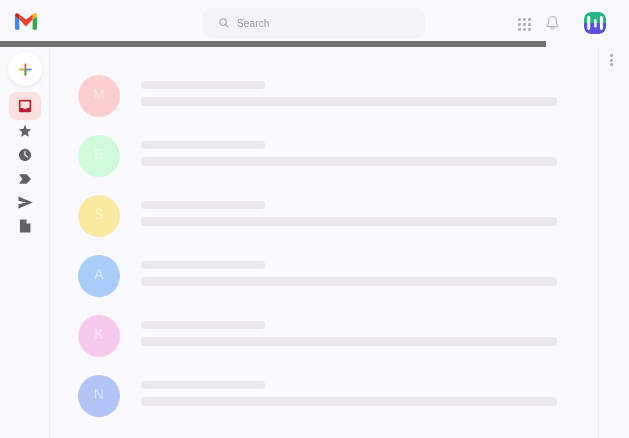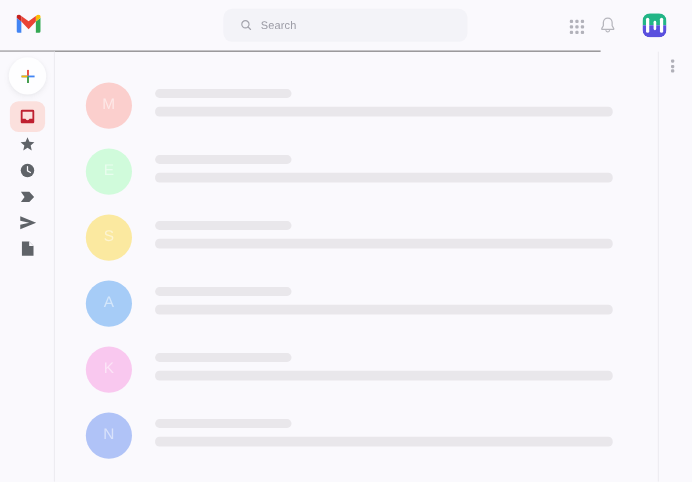--- a/index.html
+++ b/index.html
@@ -2,21 +2,21 @@
 <html><head>
 <meta charset="utf-8">
 <style>
   html,body{margin:0;padding:0;}
   body{width:629px;height:438px;overflow:hidden;background:#faf9fd;
        font-family:"Liberation Sans",sans-serif;-webkit-font-smoothing:antialiased;}
   .app{position:relative;width:629px;height:438px;background:#faf9fd;}
 
   
   .topbar{position:absolute;left:0;top:0;width:546px;height:47px;background:#faf9fd;
-          border-bottom:1px solid #737373;box-sizing:border-box;}
+          border-bottom:6px solid #737373;box-sizing:border-box;}
   .logo{position:absolute;left:15px;top:13px;width:22px;height:17px;}
   .searchbox{position:absolute;left:203px;top:8px;width:222px;height:30px;border-radius:8px;
              background:#f3f3f8;display:flex;align-items:center;}
   .search-icon{margin-left:15px;width:12px;height:12px;display:block;}
   .search-ph{margin-left:7px;font-size:10px;color:#9b9ba5;letter-spacing:.15px;}
   .tb-right{position:absolute;left:0;top:0;height:47px;}
   .appsgrid{position:absolute;left:518px;top:18px;width:13px;height:13px;display:grid;grid-template-columns:repeat(3,3px);
             grid-template-rows:repeat(3,3px);gap:2px;}
   .appsgrid i{display:block;width:3px;height:3px;border-radius:1px;background:#b2b2ba;}
   .bell{position:absolute;left:544px;top:15px;width:17px;height:16px;display:block;}

